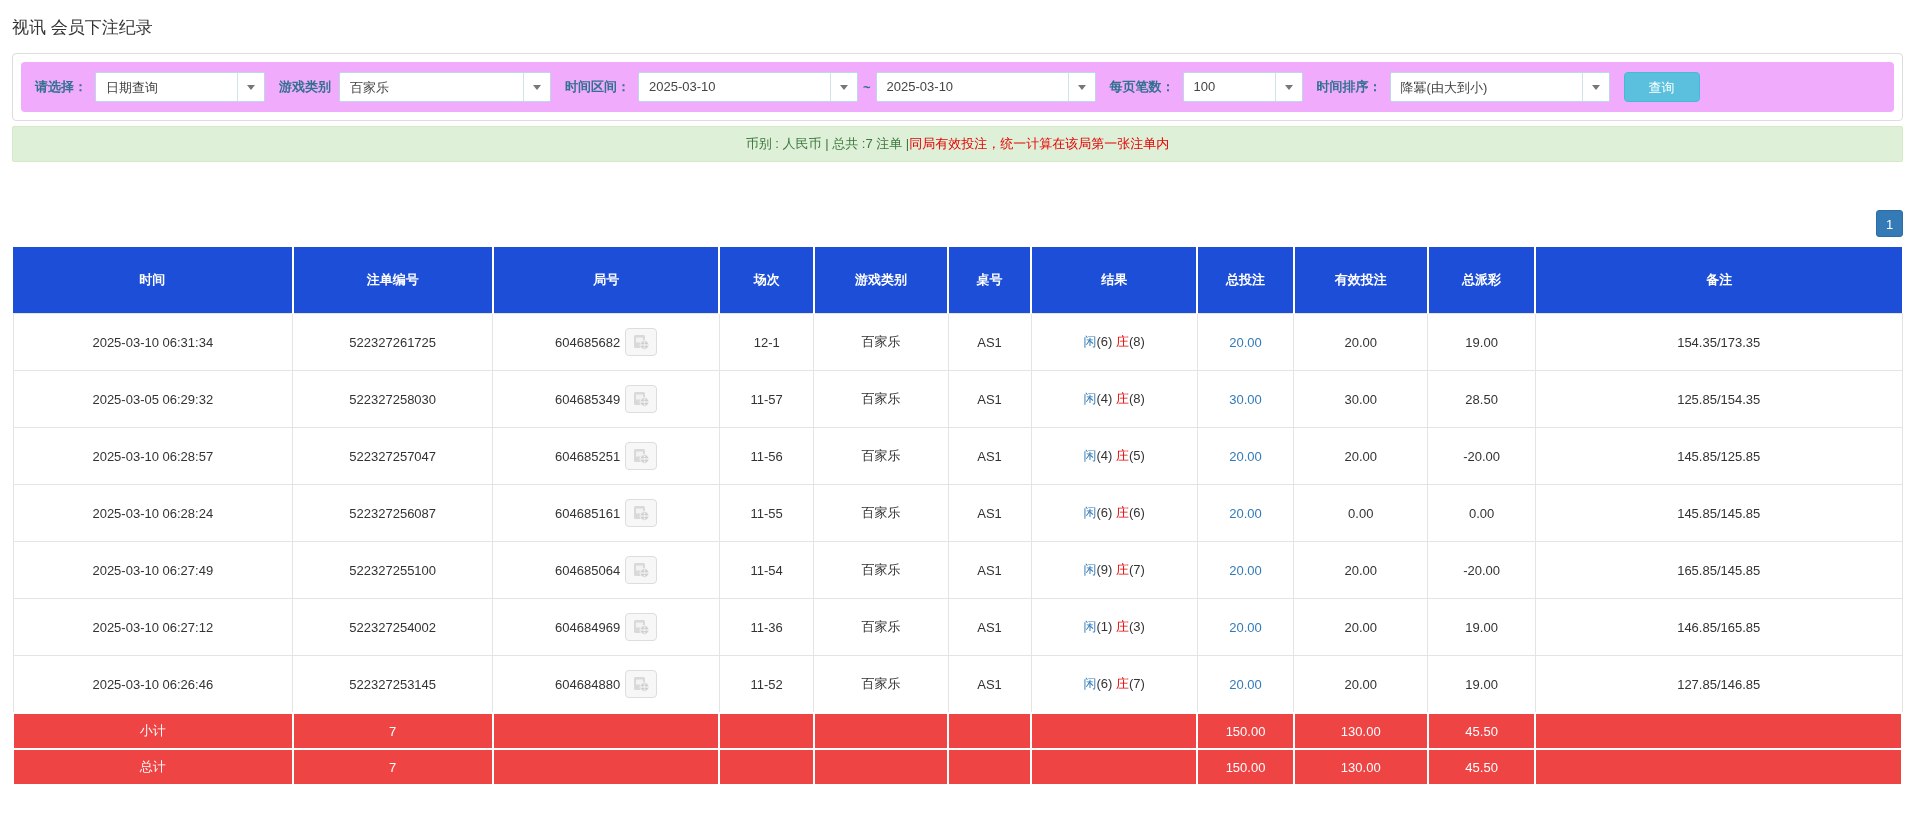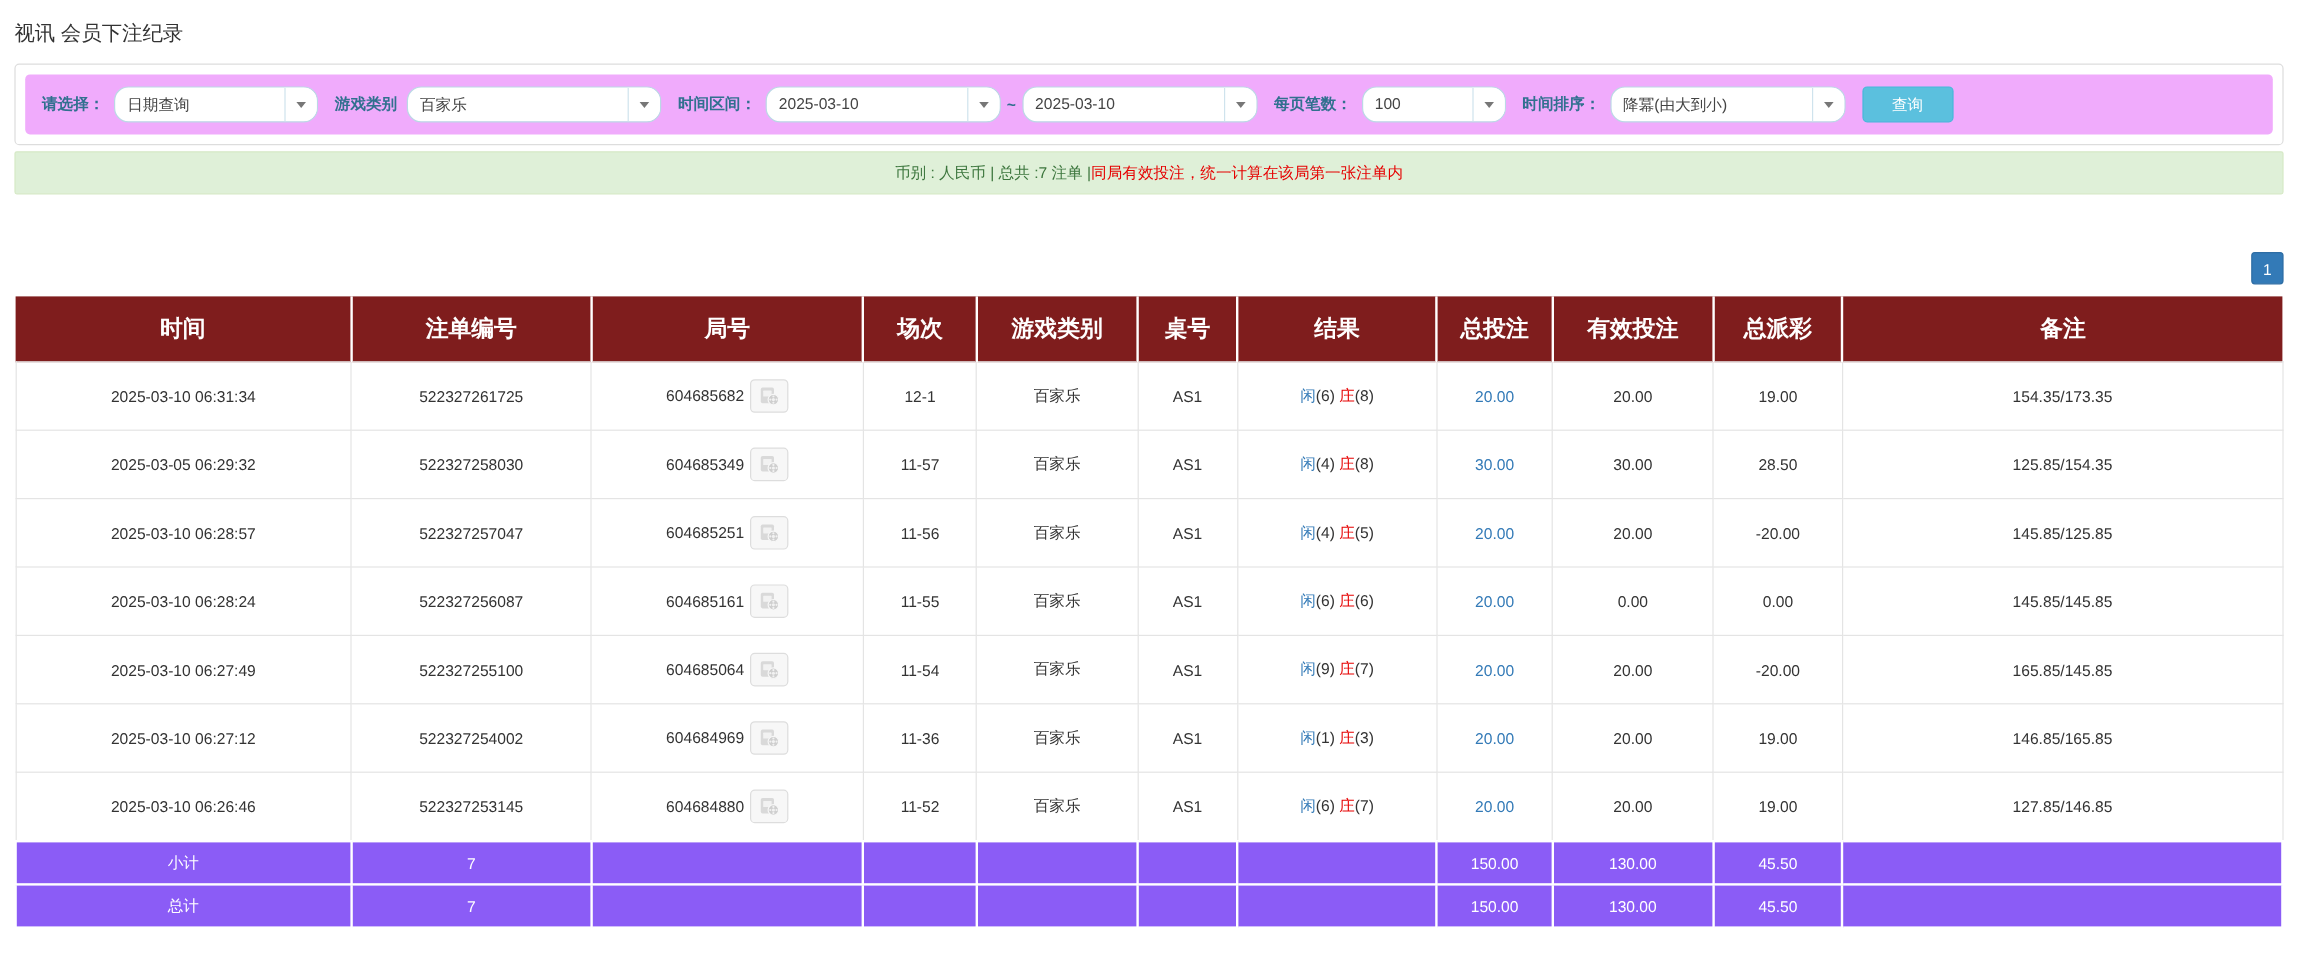--- a/index.html
+++ b/index.html
@@ -39,21 +39,21 @@
     font-weight: bold;
     margin: 0 8px 0 14px;
     white-space: nowrap;
   }
   .toolbar label:first-child { margin-left: 2px; }
   .sel {
     display: inline-flex;
     align-items: stretch;
     background: #fff;
     border: 1px solid #bcd8e6;
-    border-radius: 12px;
+    border-radius: 2px;
     height: 30px;
     overflow: hidden;
     cursor: pointer;
   }
   .sel .sel-v {
     padding: 6px 10px;
     white-space: nowrap;
     overflow: hidden;
     flex: 1;
     color: #444;
@@ -67,21 +67,21 @@
     background: #fff;
   }
   .tri {
     width: 0; height: 0;
     border-left: 4px solid transparent;
     border-right: 4px solid transparent;
     border-top: 5px solid #777;
   }
   .w170 { width: 170px; }
   .w210 { width: 212px; }
-  .w195 { width: 196px; }
+  .w195 { width: 220px; }
   .w120 { width: 120px; }
   .tilde { margin: 0 5px; color: #31708f; font-weight: bold; }
   .btn-search {
     margin-left: 14px;
     background: #5bc0de;
     border: 1px solid #46b8da;
     color: #fff;
     border-radius: 4px;
     padding: 6px 24px;
     height: 30px;
@@ -120,25 +120,25 @@
     cursor: pointer;
   }
 
   
   table.data {
     width: 100%;
     border-collapse: collapse;
     table-layout: fixed;
   }
   table.data th {
-    background: #7f1d1d;
+    background: #1d4ed8;
     color: #fff;
     font-weight: bold;
-    font-size: 19px;
-    padding: 14px 4px;
+    font-size: 13px;
+    padding: 24px 4px;
     text-align: center;
     border-right: 2px solid #fff;
   }
   table.data th:last-child { border-right: none; }
   table.data td {
     border: 1px solid #e4e4e4;
     padding: 14px 4px;
     text-align: center;
     color: #333;
     background: #fff;
@@ -158,21 +158,21 @@
     margin-left: 5px;
     vertical-align: middle;
     background: #f7f7f7;
     border: 1px solid #ddd;
     border-radius: 4px;
     cursor: pointer;
   }
   .round-txt { vertical-align: middle; }
 
   tr.sumrow td {
-    background: #8b5cf6;
+    background: #ef4444;
     color: #fff;
     border: 2px solid #fff;
     padding: 8px 4px;
   }
 </style>
 </head>
 <body>
 
 <div class="container">
 

